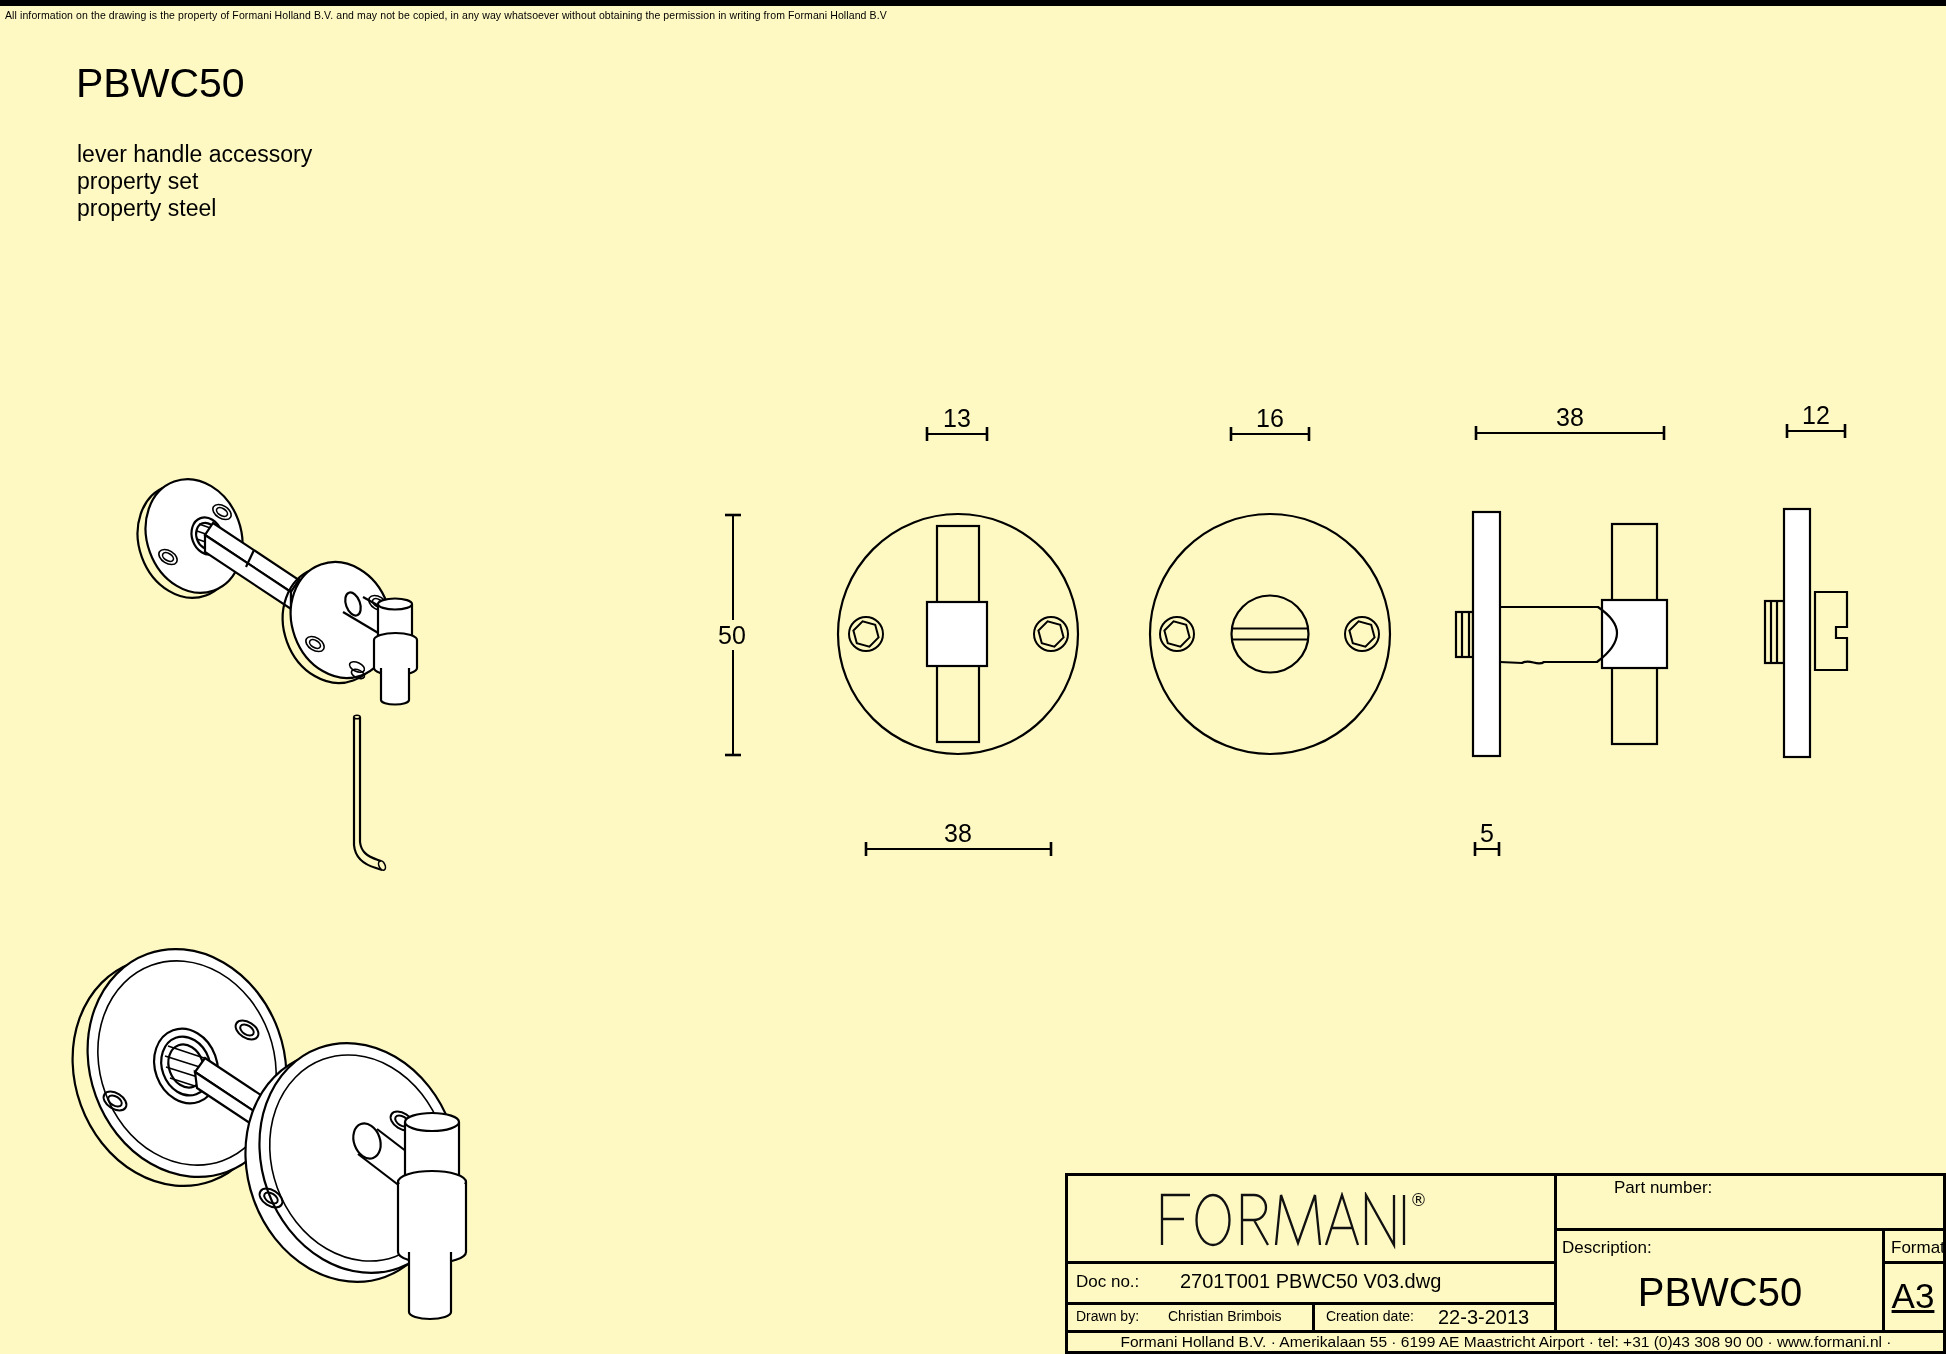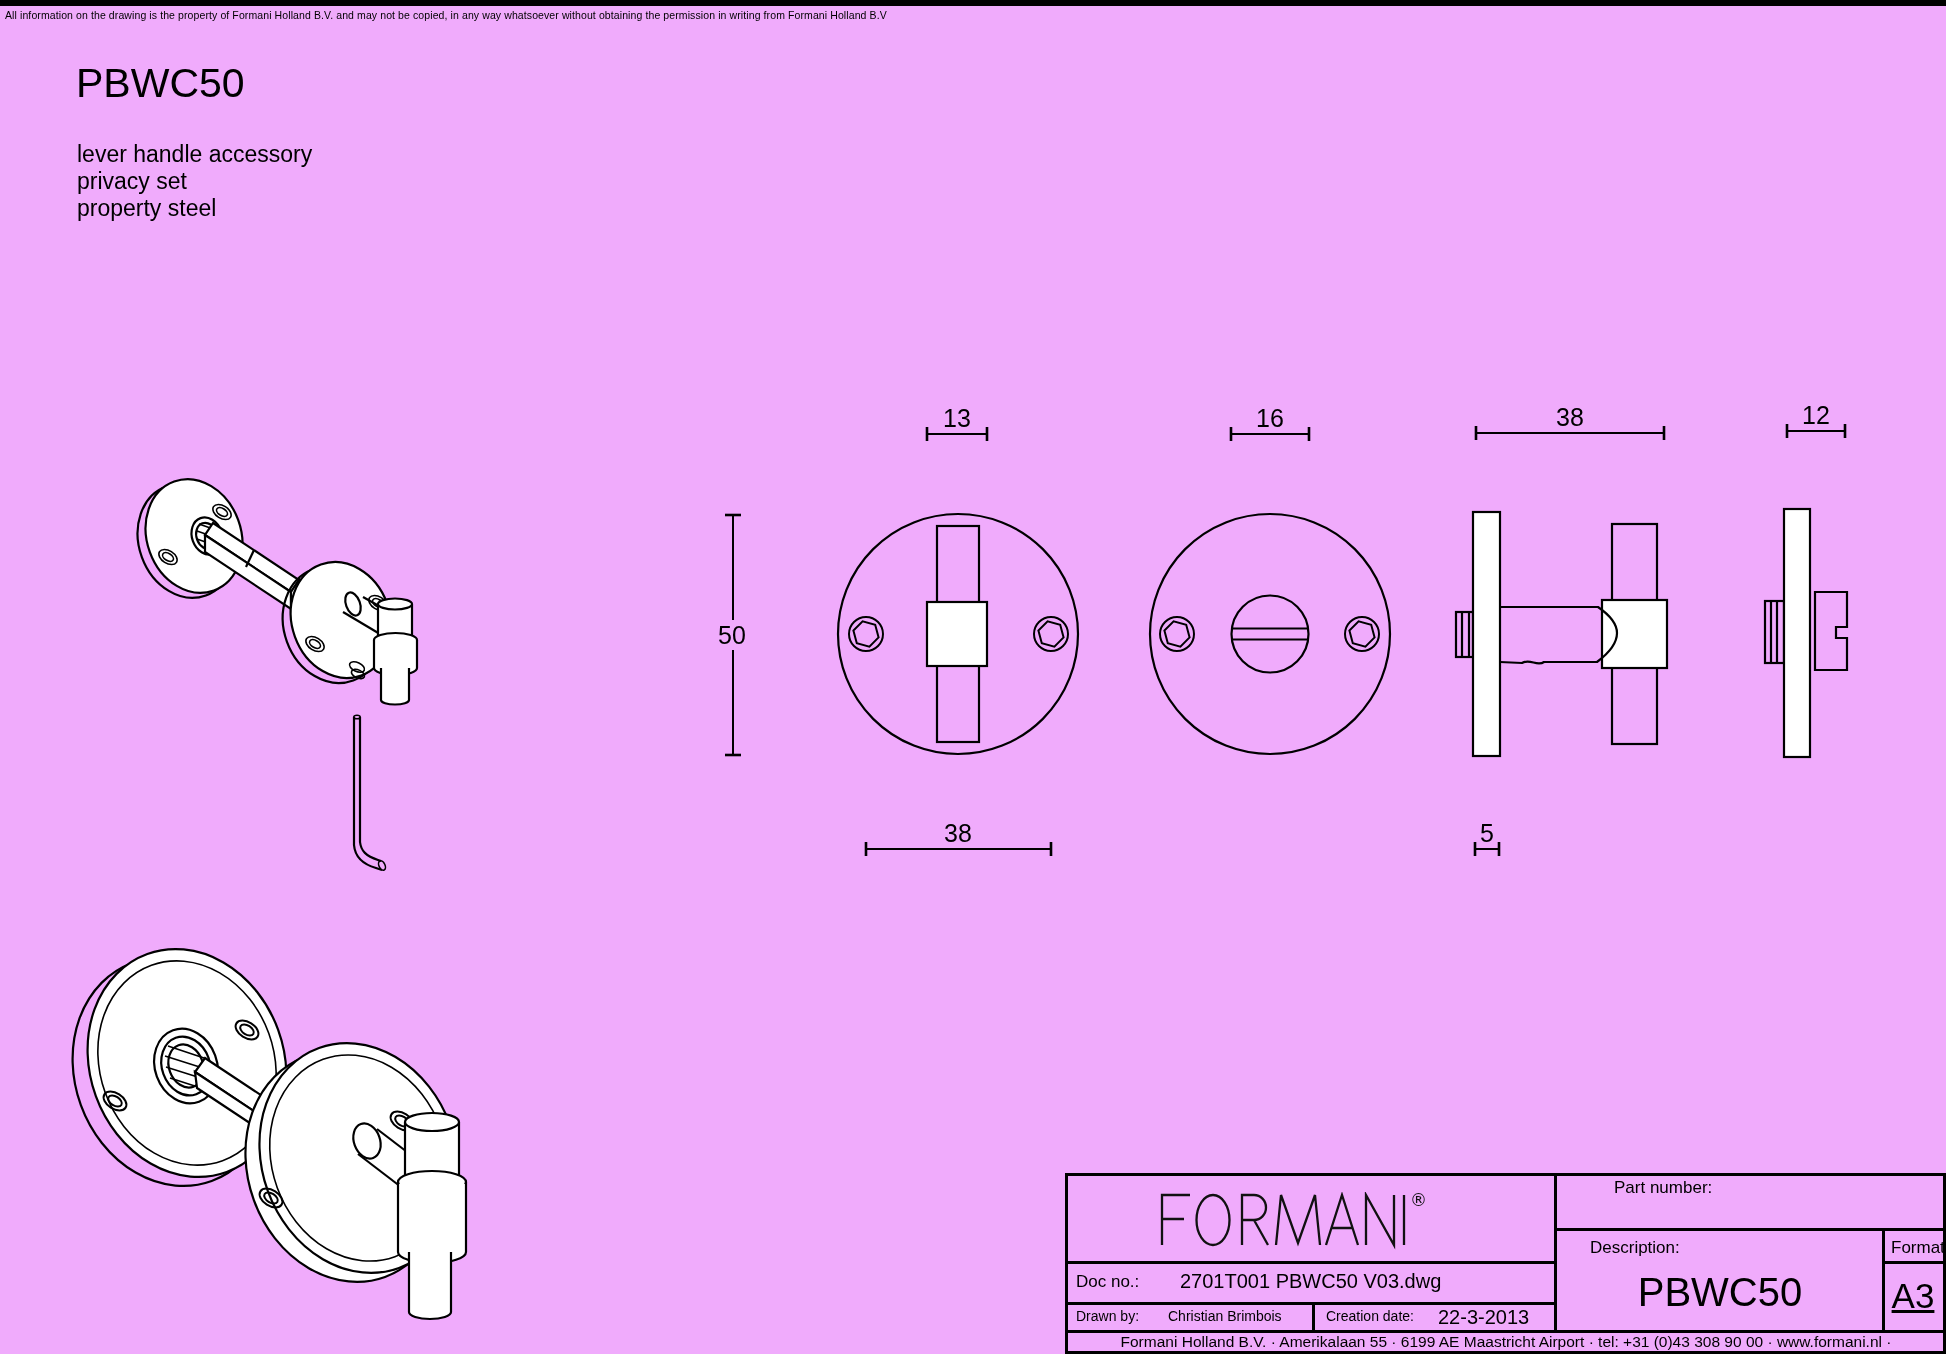--- a/index.html
+++ b/index.html
@@ -1,16 +1,16 @@
 <!DOCTYPE html>
 <html><head>
 <meta charset="utf-8">
 <style>
   html,body{margin:0;padding:0;background:#fff;}
-  .page{position:relative;width:1946px;height:1354px;background:#f0abfc;overflow:hidden;
+  .page{position:relative;width:1946px;height:1354px;background:#fef9c3;overflow:hidden;
         font-family:"Liberation Sans",sans-serif;color:#000;}
   .topbar{position:absolute;left:0;top:0;width:1946px;height:6px;background:#000;}
   .disclaimer{position:absolute;left:5px;top:9px;font-size:10.5px;letter-spacing:0.1px;}
   .doc-title{position:absolute;left:76px;top:60px;font-size:41px;}
   .subtitle{position:absolute;left:77px;top:141px;font-size:23px;line-height:27px;}
   .drawing-svg{position:absolute;left:0;top:0;}
   .ln{stroke:#000;stroke-width:2.2;fill:none;}
   .lnf{stroke:#000;stroke-width:2.2;fill:#fff;}
   .thin{stroke:#000;stroke-width:1.6;fill:none;}
   .dim{stroke:#000;stroke-width:2;fill:none;}
@@ -32,21 +32,21 @@
 <body>
 
 <div class="page">
 
   <div class="topbar"></div>
   <div class="disclaimer">All information on the drawing is the property of Formani Holland B.V. and may not be copied, in any way whatsoever without obtaining the permission in writing from Formani Holland B.V</div>
 
   <div class="doc-title">PBWC50</div>
   <div class="subtitle">
     <div>lever handle accessory</div>
-    <div>privacy set</div>
+    <div>property set</div>
     <div>property steel</div>
   </div>
 
   <svg class="drawing-svg" width="1946" height="1354" viewBox="0 0 1946 1354">
     <defs>
       <g id="hexhole">
         <circle class="ln" cx="0" cy="0" r="17" style="stroke-width:2"></circle>
         <polygon class="ln" style="stroke-width:2" points="12.6,3.4 3.4,12.6 -9.2,9.2 -12.6,-3.4 -3.4,-12.6 9.2,-9.2"></polygon>
       </g>
       <g id="isohex">
@@ -261,20 +261,20 @@
       <text class="regmark" x="252" y="14">®</text>
     </svg>
 
     <div class="tb-label" style="left:1076px;top:1272px;">Doc no.:</div>
     <div class="tb-value" style="left:1180px;top:1270px;">2701T001 PBWC50 V03.dwg</div>
     <div class="tb-label-sm" style="left:1076px;top:1308px;">Drawn by:</div>
     <div class="tb-label-sm" style="left:1168px;top:1308px;">Christian Brimbois</div>
     <div class="tb-label-sm" style="left:1326px;top:1308px;">Creation date:</div>
     <div class="tb-value" style="left:1438px;top:1306px;">22-3-2013</div>
     <div class="tb-label" style="left:1614px;top:1178px;">Part number:</div>
-    <div class="tb-label" style="left:1562px;top:1238px;margin-left:28px;">Description:</div>
+    <div class="tb-label" style="left:1562px;top:1238px;">Description:</div>
     <div class="tb-desc" style="left:1560px;top:1270px;width:320px;">PBWC50</div>
     <div class="tb-label" style="left:1891px;top:1238px;">Format:</div>
     <div class="tb-format" style="left:1884px;top:1276px;width:58px;">A3</div>
     <div class="tb-footer">Formani Holland B.V. ·  Amerikalaan 55  · 6199 AE Maastricht Airport · tel: +31 (0)43 308 90 00 · www.formani.nl · info@formani.nl</div>
   </div>
 
 </div>
 
 </body></html>

